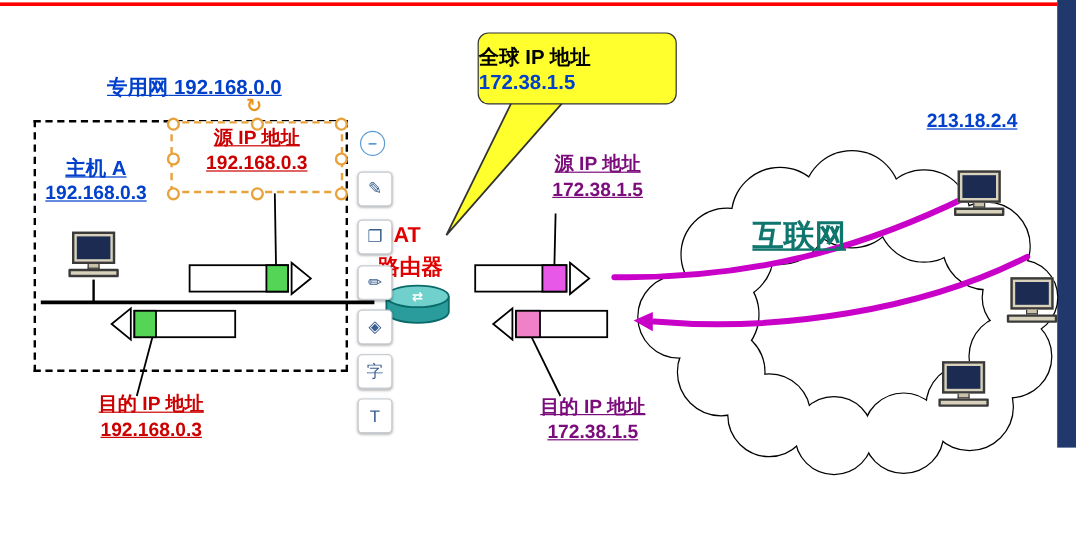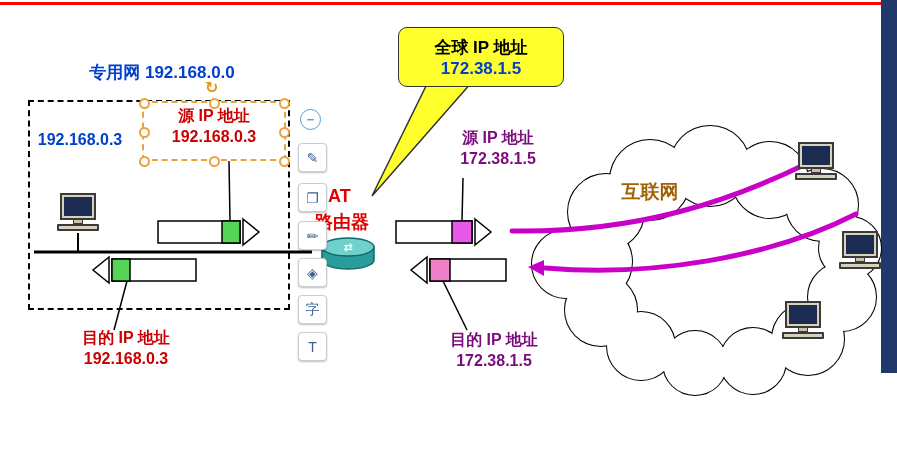--- a/index.html
+++ b/index.html
@@ -3,25 +3,25 @@
 <meta charset="utf-8">
 <style>
   html,body{margin:0;padding:0;background:#fff;}
   .stage{position:relative;width:897px;height:455px;background:#fff;overflow:hidden;
          font-family:"Liberation Sans","DejaVu Sans",sans-serif;}
   .top-rule{position:absolute;left:0;top:2px;width:881px;height:3px;background:#FF0000;}
   .right-bar{position:absolute;left:881px;top:0;width:16px;height:373px;background:#20386B;}
   .overlay{position:absolute;left:0;top:0;}
   .dashed-box{position:absolute;left:28px;top:100px;width:262px;height:210px;
               border:2px dashed #000;box-sizing:border-box;}
-  .lbl{position:absolute;font-weight:bold;text-align:center;line-height:1.3;}
+  .lbl{position:absolute;font-weight:bold;text-align:center;line-height:1.3;text-decoration:underline;}
   .blue{color:#0040CC;} .red{color:#CC0000;} .purple{color:#7B0C7B;}
   .callout{position:absolute;left:398px;top:27px;width:164px;height:58px;background:#FFFF2E;
            border:1.5px solid #333;border-radius:9px;display:flex;flex-direction:column;
-           align-items:center;justify-content:center;font-weight:bold;font-size:17px;z-index:4;}
+           align-items:flex-start;justify-content:center;font-weight:bold;font-size:17px;z-index:4;}
   .callout .ip{color:#0040CC;}
   .nat-label{position:absolute;left:315px;top:183px;width:80px;color:#E00000;
              font-weight:bold;font-size:18px;line-height:26px;text-align:left;z-index:2;}
   .sel-box{position:absolute;left:142px;top:101px;width:144px;height:60px;background:#fff;
            border:2px dashed #E8A33D;box-sizing:border-box;z-index:3;}
   .src-left-text{z-index:4;}
   .handle{position:absolute;width:7px;height:7px;background:#fff;border:2px solid #E8A33D;
           border-radius:50%;z-index:5;}
   .rotate{position:absolute;left:205px;top:78px;color:#E8941F;font-size:16px;font-weight:bold;z-index:5;}
   .toolbar-btn{position:absolute;left:298px;width:27px;height:27px;background:#fff;
@@ -134,20 +134,21 @@
       <text x="348" y="251" text-anchor="middle" font-size="11" font-weight="bold" fill="#fff">⇄</text>
     </g>
   </svg>
 
   <div class="lbl blue row-gap" style="left:56px;top:62px;width:212px;font-size:17px;">
     <span>专用网</span>
     <span>192.168.0.0</span>
   </div>
 
   <div class="lbl blue" style="left:20px;top:130px;width:120px;font-size:17px;">
+    <div>主机 A</div>
     <div style="font-size:16px;">192.168.0.3</div>
   </div>
 
   <div class="sel-box"></div>
   <div class="lbl red src-left-text" style="left:145px;top:106px;width:138px;font-size:16px;">
     <div>源 IP 地址</div>
     <div>192.168.0.3</div>
   </div>
   <div class="handle" style="left:139px;top:98px;"></div>
   <div class="handle" style="left:209px;top:98px;"></div>
@@ -177,25 +178,26 @@
   <div class="callout">
     <div>全球 IP 地址</div>
     <div class="ip">172.38.1.5</div>
   </div>
 
   <div class="nat-label">
     <div>NAT</div>
     <div>路由器</div>
   </div>
 
-  <div class="lbl" style="left:600px;top:180px;width:100px;font-size:19px;color:#a16207;">
+  <div class="lbl" style="left:616px;top:180px;width:100px;font-size:26px;color:#0f766e;">
     <span>互联网</span>
   </div>
 
   <div class="lbl blue" style="left:748px;top:92px;width:124px;font-size:17px;">
+    <div style="font-size:16px;">213.18.2.4</div>
   </div>
 
   <div class="computer" style="left:56px;top:193px;">
     <div class="monitor">
         <div class="screen"></div>
       </div>
     <div class="stand"></div>
     <div class="base"></div>
   </div>
   <div class="computer" style="left:794px;top:142px;">

